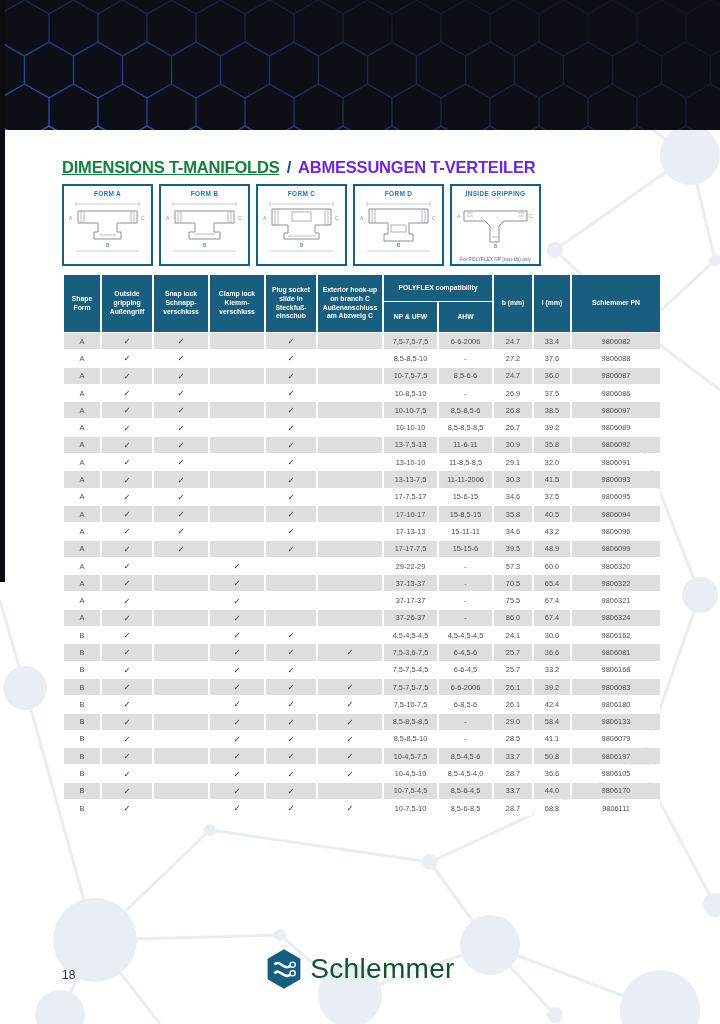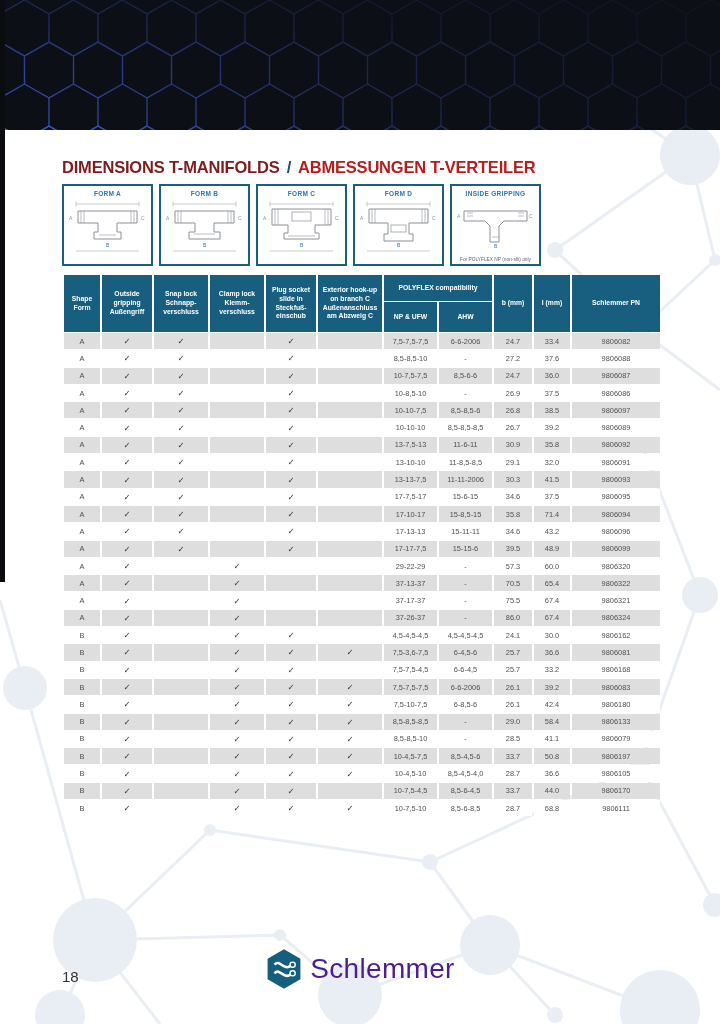--- a/index.html
+++ b/index.html
@@ -8,23 +8,23 @@
     background:#ffffff;font-family:"Liberation Sans", sans-serif;
   }
   
   .bg-net{position:absolute;left:0;top:0;width:720px;height:1024px;z-index:0;}
   
   .banner{position:absolute;left:0;top:0;width:720px;height:130px;z-index:1;}
   .left-strip{position:absolute;left:0;top:0;width:5px;height:582px;background:#0b0c0f;z-index:3;}
   
   .content{position:absolute;left:62px;top:158px;width:600px;z-index:2;}
   .title{font-size:16.5px;font-weight:bold;letter-spacing:-0.2px;white-space:nowrap;}
-  .title .t-en{color:#7f1d1d;}
+  .title .t-en{color:#15803d;text-decoration:underline;}
   .title .t-sep{color:#1d4e74;margin:0 3px;}
-  .title .t-de{color:#b91c1c;}
+  .title .t-de{color:#6d28d9;}
   
   .forms{display:flex;gap:6px;margin-top:7px;}
   .form-box{width:91px;height:82px;border:2px solid #17607f;background:#fff;box-sizing:border-box;position:relative;flex:0 0 auto;}
   .form-label{text-align:center;font-size:6.5px;font-weight:bold;color:#2e74b5;margin-top:4px;letter-spacing:0.3px;}
   .form-caption{position:absolute;bottom:2px;left:0;width:100%;text-align:center;font-size:4.8px;color:#5b6770;}
   svg.diagram{position:absolute;top:13px;left:4px;width:79px;height:56px;}
   svg.diagram-ig{position:absolute;top:13px;left:4px;width:79px;height:50px;}
   
   table.dim{border-collapse:separate;border-spacing:2px 1px;margin-top:8px;table-layout:fixed;width:600px;}
   table.dim th{
@@ -35,22 +35,22 @@
   table.dim thead tr.sub th{height:26px;}
   table.dim td{
     text-align:center;vertical-align:middle;color:#4f4f4f;font-size:7.4px;
     height:16.3px;padding:0;background:#fff;overflow:hidden;
   }
   table.dim tr.shade td{background:#dedede;}
   table.dim td.check{font-size:8.5px;color:#3c3c3c;}
   
   .footer{position:absolute;left:0;top:948px;width:720px;text-align:center;z-index:2;}
   .logo-wrap{display:inline-flex;align-items:center;gap:7px;}
-  .brand-text{font-size:28px;color:#4c1d95;font-weight:500;letter-spacing:0.3px;}
-  .page-num{position:absolute;left:62px;top:968px;font-size:15px;color:#333;z-index:2;}
+  .brand-text{font-size:28px;color:#14532d;font-weight:500;letter-spacing:0.3px;}
+  .page-num{position:absolute;left:62px;top:968px;font-size:12px;color:#333;z-index:2;}
 </style>
 </head>
 <body>
 
 <svg class="bg-net" viewBox="0 0 720 1024">
   <g stroke="#e9eef5" stroke-width="3" fill="none">
     <line x1="690" y1="155" x2="600" y2="95"></line>
       <line x1="690" y1="155" x2="555" y2="250"></line>
     <line x1="690" y1="155" x2="715" y2="260"></line>
       <line x1="555" y1="250" x2="640" y2="330"></line>
@@ -399,21 +399,21 @@
         <tr class="shade">
           <td>A</td>
           <td class="check">✓</td>
           <td class="check">✓</td>
           <td></td>
           <td class="check">✓</td>
           <td></td>
           <td>17-10-17</td>
           <td>15-8,5-15</td>
           <td>35.8</td>
-          <td>71.4</td>
+          <td>40.5</td>
           <td>9806094</td>
         </tr>
         <tr>
           <td>A</td>
           <td class="check">✓</td>
           <td class="check">✓</td>
           <td></td>
           <td class="check">✓</td>
           <td></td>
           <td>17-13-13</td>

